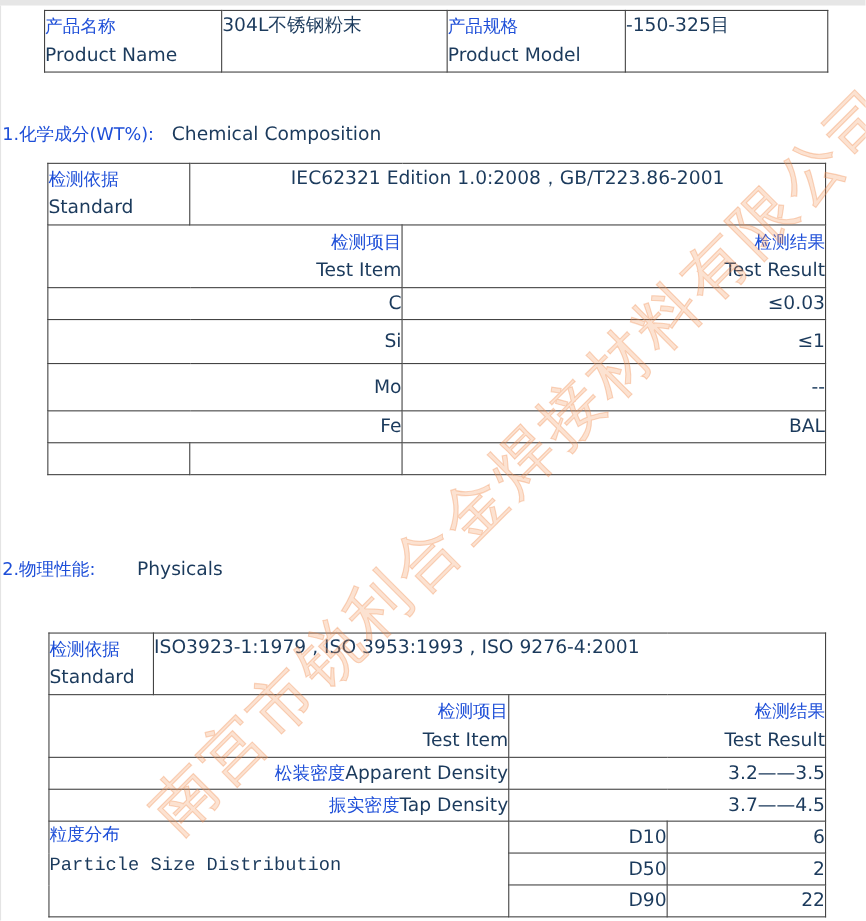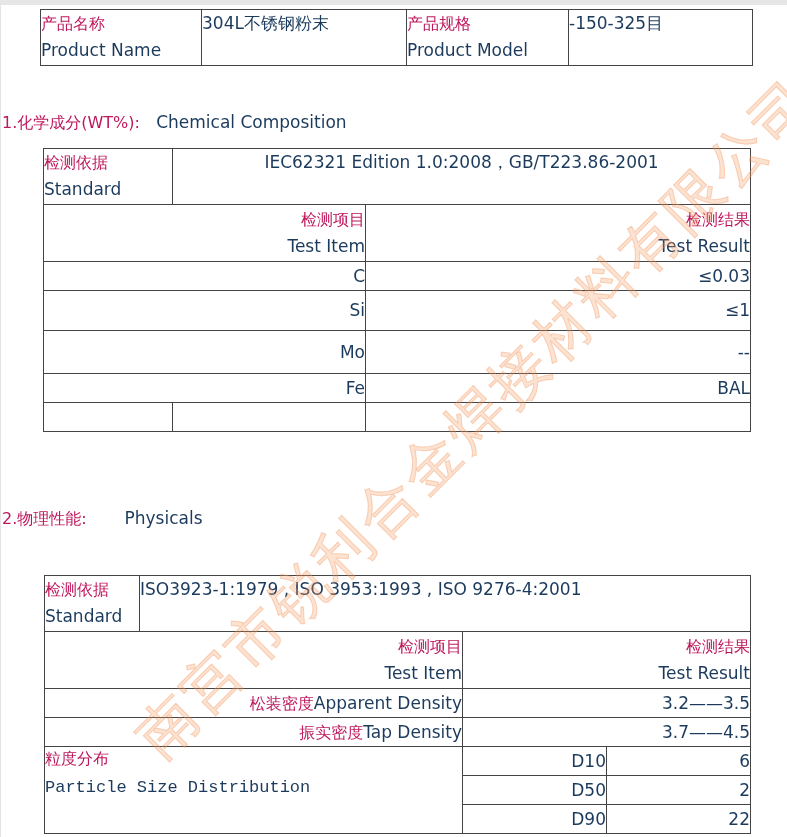--- a/index.html
+++ b/index.html
@@ -6,21 +6,21 @@
   body {
     width:787px; height:837px; position:relative; overflow:hidden;
     background:#ffffff;
     font-family:"DejaVu Sans", "Liberation Sans", sans-serif;
     color:#1b3a5c;
   }
   .topstrip { position:absolute; left:0; top:0; width:787px; height:5px; background:#e6e6e6; }
   .leftline { position:absolute; left:0; top:5px; width:1px; height:832px; background:#e4e4e4; }
   table { position:absolute; border-collapse:collapse; table-layout:fixed; }
   td { border:1.5px solid #444; padding:0; vertical-align:top; font-size:17px; line-height:27px; color:#1b3a5c; }
-  .cn { color:#be185d; font-size:16px; }
+  .cn { color:#1d4ed8; font-size:16px; }
   .c { text-align:right; vertical-align:middle; }
   .heading { position:absolute; font-size:17px; color:#1b3a5c; white-space:pre;margin-top:18px; }
   .heading .cn { font-size:16px; }
   .watermark {
     position:absolute; left:95px; top:475px;
     font-family:"DejaVu Serif", serif; font-size:58px; color:rgba(245,150,90,0.28);
     transform:rotate(-45deg); transform-origin:left top; white-space:nowrap;
     letter-spacing:4px; pointer-events:none;
     -webkit-text-stroke:1px rgba(240,140,80,0.35);
   }

